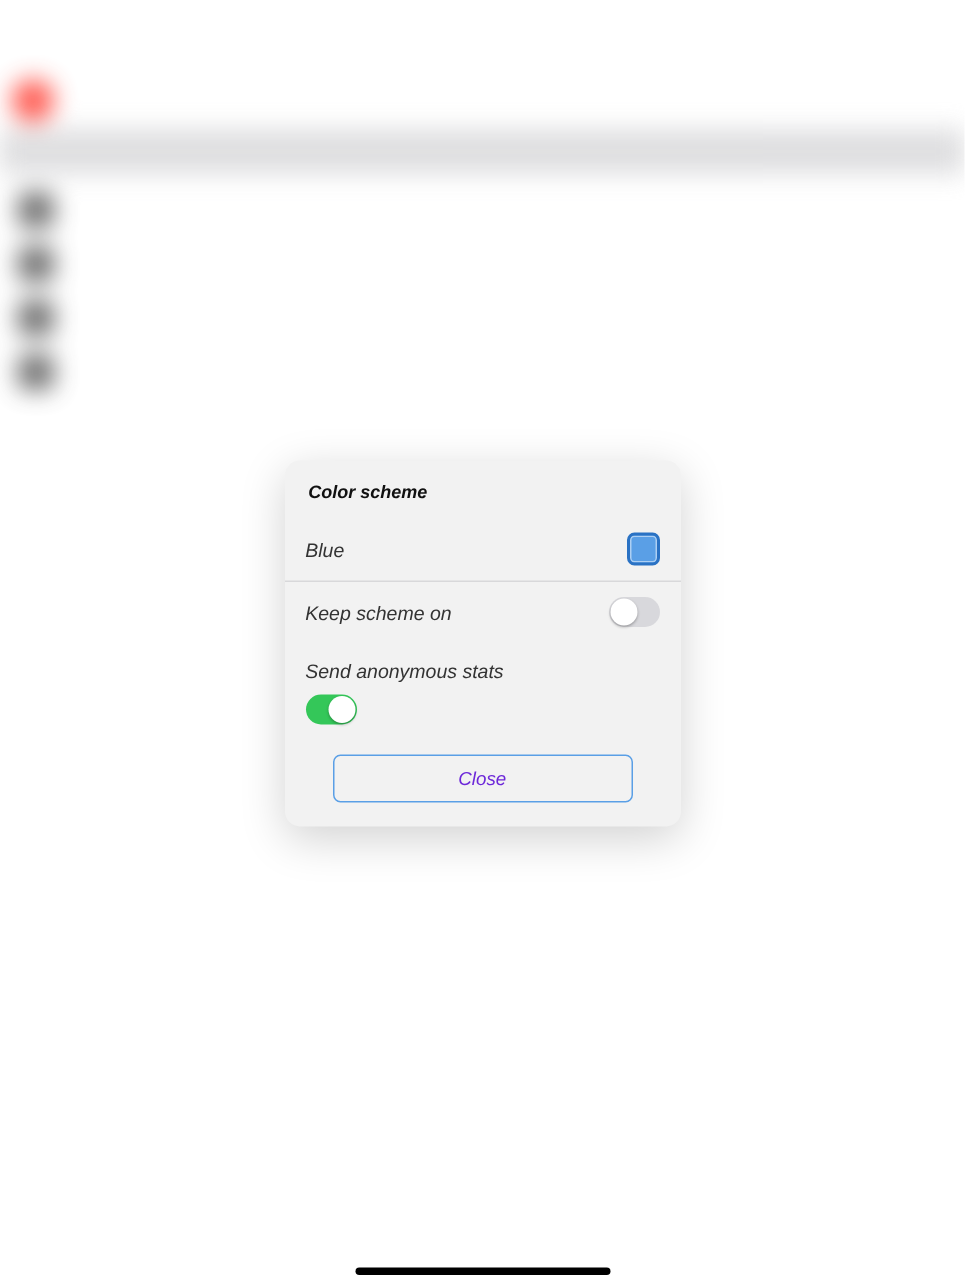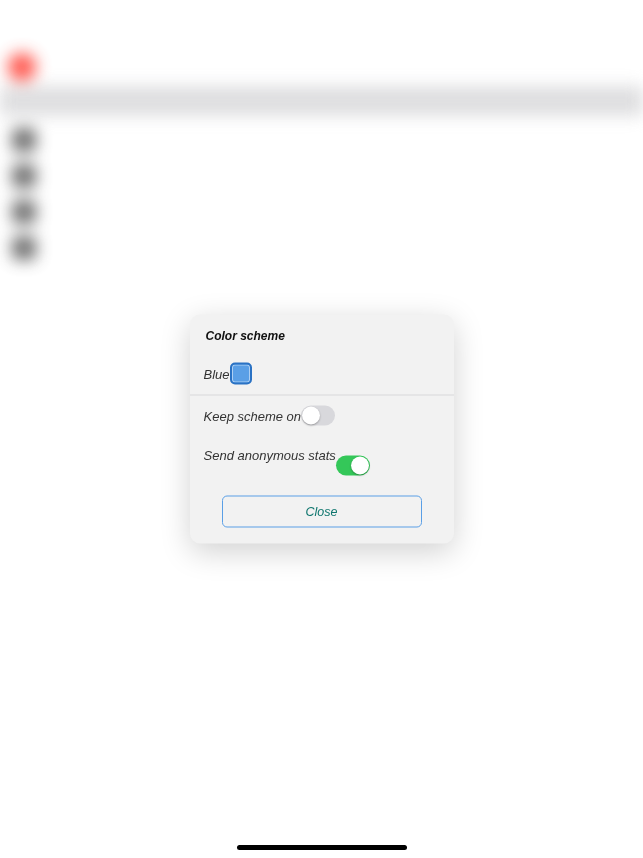--- a/index.html
+++ b/index.html
@@ -29,20 +29,21 @@
     .modal-section-title {
       font-weight: 600;
       font-size: 12px;
       color: #111;
       padding: 14px 16px 10px 16px;
     }
 
     .row {
       display: flex;
       align-items: center;
+      justify-content: space-between;
       padding: 10px 14px;
     }
 
     .row-label { font-size: 13px; color: #333; }
     .row-sub { font-size: 10px; color: #8a8a8e; margin-top:2px; line-height:1.3; max-width:170px;}
 
     .divider { height:1px; background:#d8d8da; margin: 0 0px; }
 
     .swatch {
       width: 22px; height: 22px;
@@ -69,21 +70,21 @@
       transition: none;
     }
     .toggle.on { background: #34c759; }
     .toggle.on .knob { left: auto; right: 1px; }
 
     .close-btn-wrap { padding: 10px 32px 16px 32px; }
     .close-btn {
       width: 100%;
       border: 1px solid #5a9fe6;
       background: transparent;
-      color: #0f766e;
+      color: #6d28d9;
       font-size: 12.5px;
       border-radius: 5px;
       padding: 8px 0;
       text-align: center;
       cursor: pointer;
     }
 
     .home-indicator {
       position: absolute;
       bottom: 8px;
@@ -129,21 +130,21 @@
 
   <div class="divider"></div>
 
   <div class="row">
     <div class="row-label">Keep scheme on</div>
     <div class="toggle">
       <div class="knob"></div>
     </div>
   </div>
 
-  <div class="row" style="align-items:flex-start; padding-top:12px;">
+  <div class="row" style="align-items:flex-start; padding-top:12px;flex-direction:column;">
     <div>
       <div class="row-label">Send anonymous stats</div>
     </div>
     <div class="toggle on" style="flex-shrink:0; margin-top:8px;">
       <div class="knob"></div>
     </div>
   </div>
 
   <div class="close-btn-wrap">
     <div class="close-btn">Close</div>

